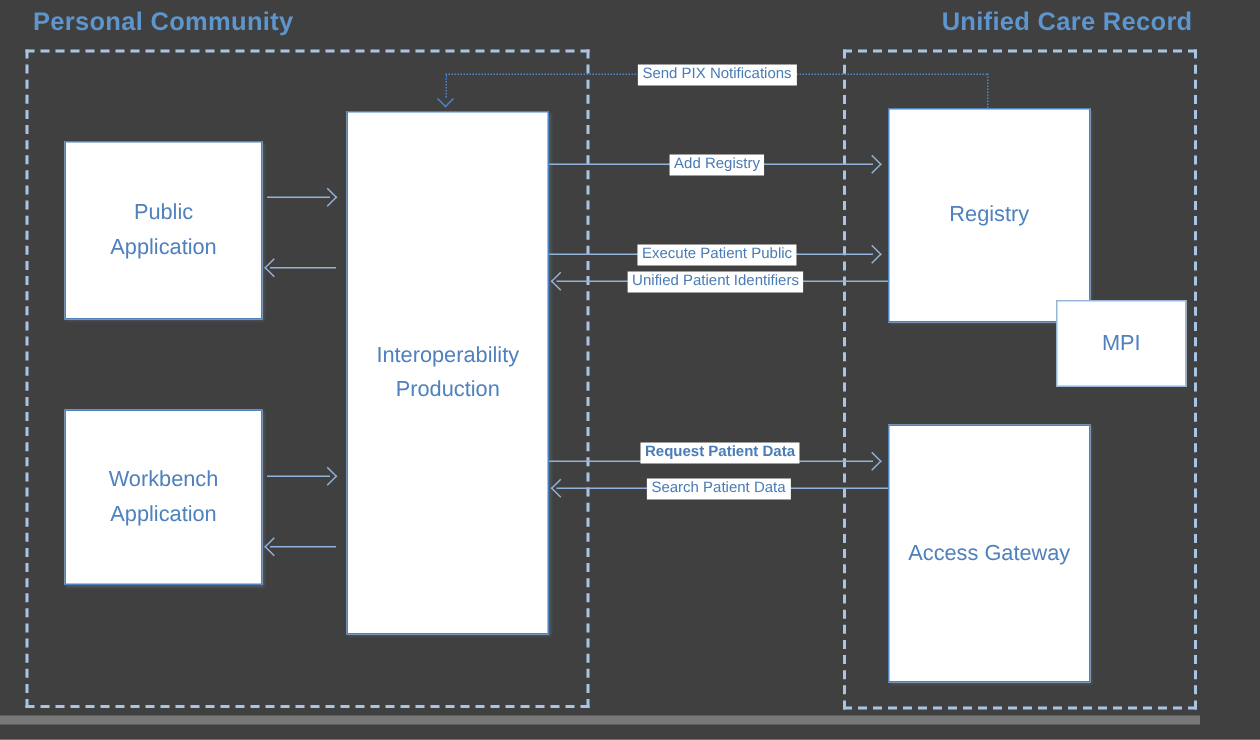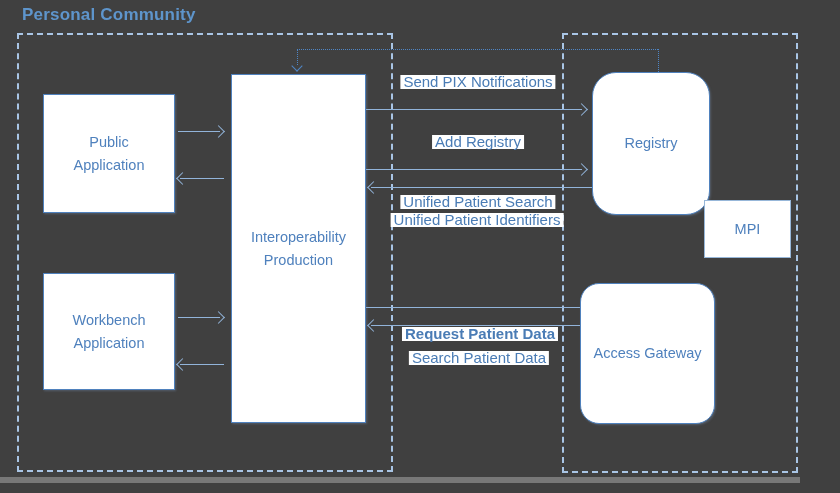--- a/index.html
+++ b/index.html
@@ -18,22 +18,22 @@
 
   
   .node { position:absolute; background:#fff; border:1.5px solid #4f81bd;
           box-shadow:1px 1px 2px rgba(120,145,180,0.35);
           display:flex; align-items:center; justify-content:center; text-align:center;
           color:#4f81bd; font-size:14.5px; line-height:23px; z-index:2; }
   .node span { display:block; }
   .node-public    { left:43px;  top:94px;  width:132px; height:119px; }
   .node-workbench { left:43px;  top:273px; width:132px; height:117px; }
   .node-interop   { left:231px; top:74px;  width:135px; height:349px; }
-  .node-registry  { left:592px; top:72px;  width:118px; height:143px;border-radius:24px; }
-  .node-access    { left:580px; top:283px; width:135px; height:141px;border-radius:19px; }
+  .node-registry  { left:592px; top:72px;  width:135px; height:143px; }
+  .node-access    { left:592px; top:283px; width:135px; height:172px; }
   .node-mpi       { left:704px; top:200px; width:87px;  height:58px;
                     border:1.5px solid #97b7d9; box-shadow:none; z-index:3; }
   .node-public span, .node-workbench span { max-width:92px; }
   .node-interop span { max-width:118px; }
 
   
   .hline { position:absolute; height:0; border-top:1.5px solid #92b4da; z-index:1; }
   .vdot  { position:absolute; width:0; border-left:1px dotted #4f86c6; z-index:1; }
   .hdot  { position:absolute; height:0; border-top:1px dotted #4f86c6; z-index:1; }
 
@@ -65,38 +65,39 @@
   .ch-retdata { left:369px; top:321px; }
 
   
   .dot-h      { left:297px; top:49px; width:361px; }
   .dot-v-int  { left:297px; top:49px; height:16px; }
   .dot-v-reg  { left:658px; top:49px; height:23px; }
   .ch-notif   { left:293px; top:62px; }
 
   
   .conn-label { position:absolute; transform:translateX(-50%); background:#fff;
-                padding:0 3px; font-size:15px; line-height:14px; color:#4a7cb5;
-                white-space:nowrap; z-index:2;margin-top:32px; }
+                padding:0 3px; font-size:10px; line-height:14px; color:#4a7cb5;
+                white-space:nowrap; z-index:2; }
   .lb-pix     { left:478px; top:43px; }
   .lb-add     { left:478px; top:103px; }
   .lb-exec    { left:478px; top:163px; }
   .lb-retid   { left:477px; top:181px; }
   .lb-req     { left:480px; top:295px;font-weight:bold; }
   .lb-retdata { left:479px; top:319px; }
 
   
   .bottom-bar { position:absolute; left:0; top:477px; width:800px; height:6px; background:#787878; }
 </style>
 </head>
 <body>
 
 <div class="canvas">
 
   <div class="region-title title-pc">Personal Community</div>
+  <div class="region-title title-ucr">Unified Care Record</div>
 
   <div class="region region-pc"></div>
   <div class="region region-ucr"></div>
 
   <div class="node node-public">
     <span>Public Application</span>
   </div>
   <div class="node node-workbench">
     <span>Workbench Application</span>
   </div>
@@ -127,21 +128,21 @@
   <div class="vdot dot-v-reg"></div>
   <div class="chev chev-down ch-notif"></div>
   <div class="conn-label lb-pix">Send PIX Notifications</div>
 
   <div class="hline ln-add"></div>
   <div class="chev chev-right ch-add"></div>
   <div class="conn-label lb-add">Add Registry</div>
 
   <div class="hline ln-exec"></div>
   <div class="chev chev-right ch-exec"></div>
-  <div class="conn-label lb-exec">Unified Patient Search</div>
+  <div class="conn-label lb-exec">Execute Patient Public</div>
 
   <div class="hline ln-retid"></div>
   <div class="chev chev-left ch-retid"></div>
   <div class="conn-label lb-retid">Unified Patient Identifiers</div>
 
   <div class="hline ln-req"></div>
   <div class="chev chev-right ch-req"></div>
   <div class="conn-label lb-req">Request Patient Data</div>
 
   <div class="hline ln-retdata"></div>

